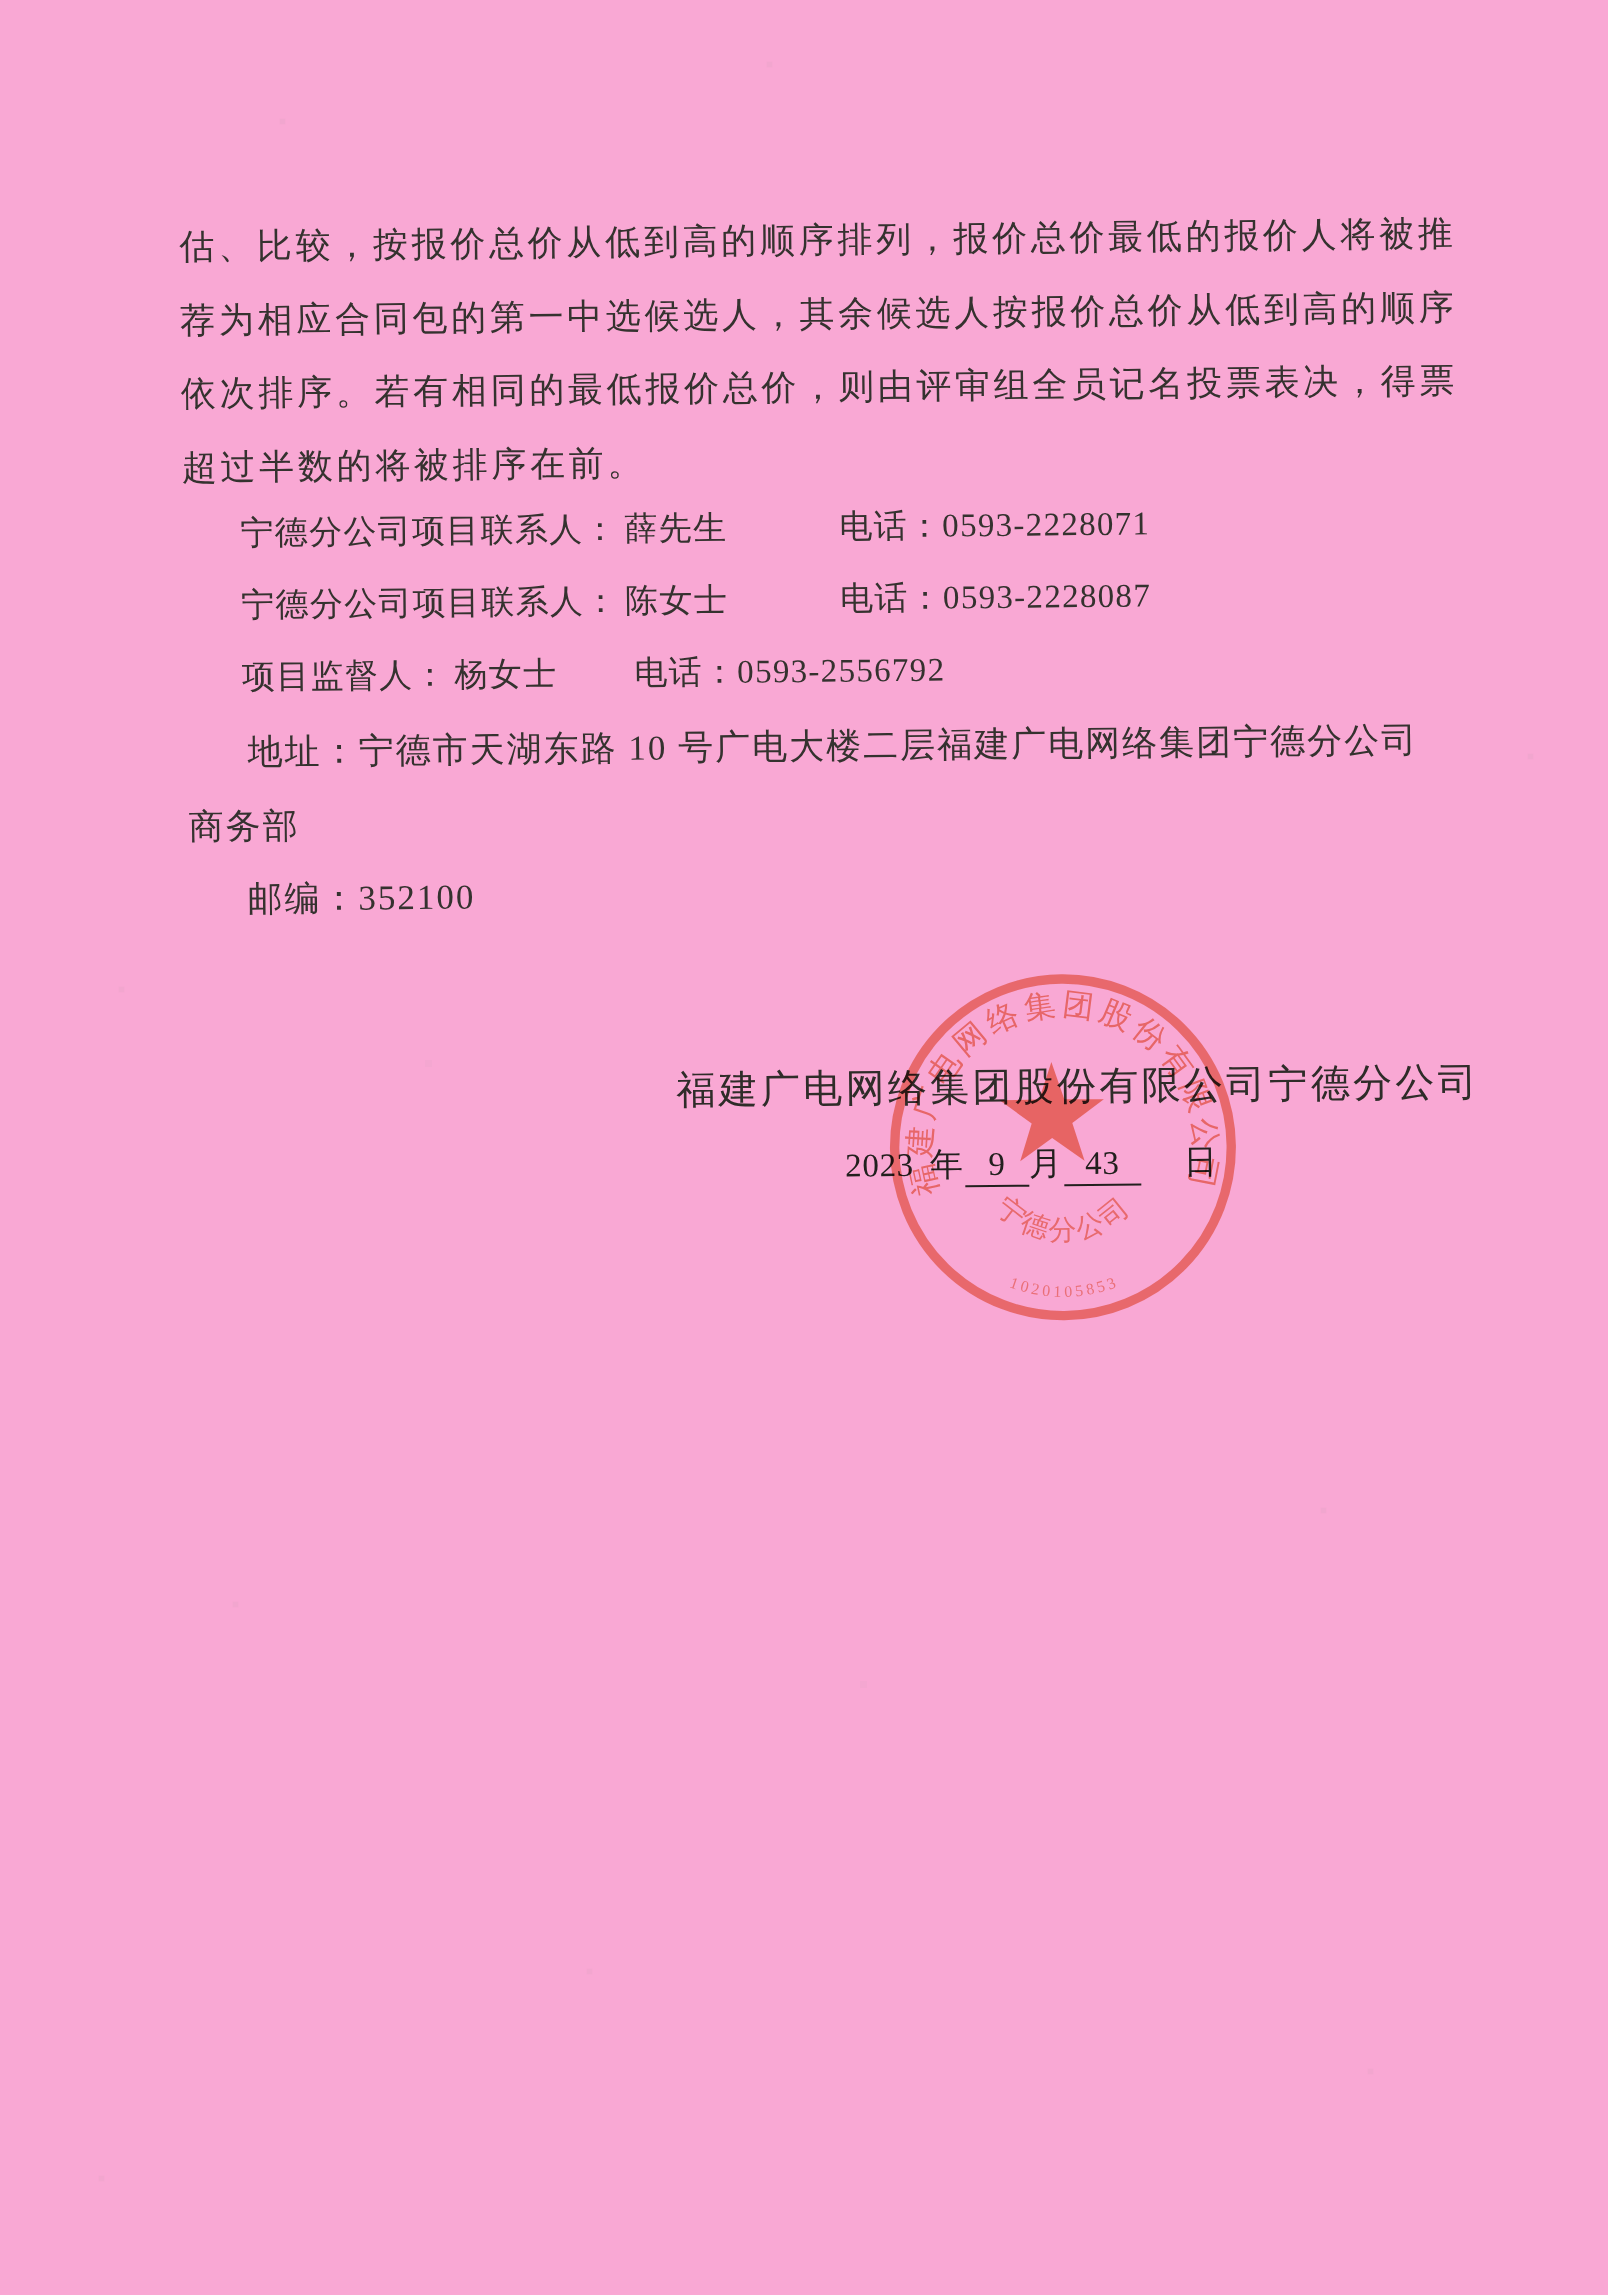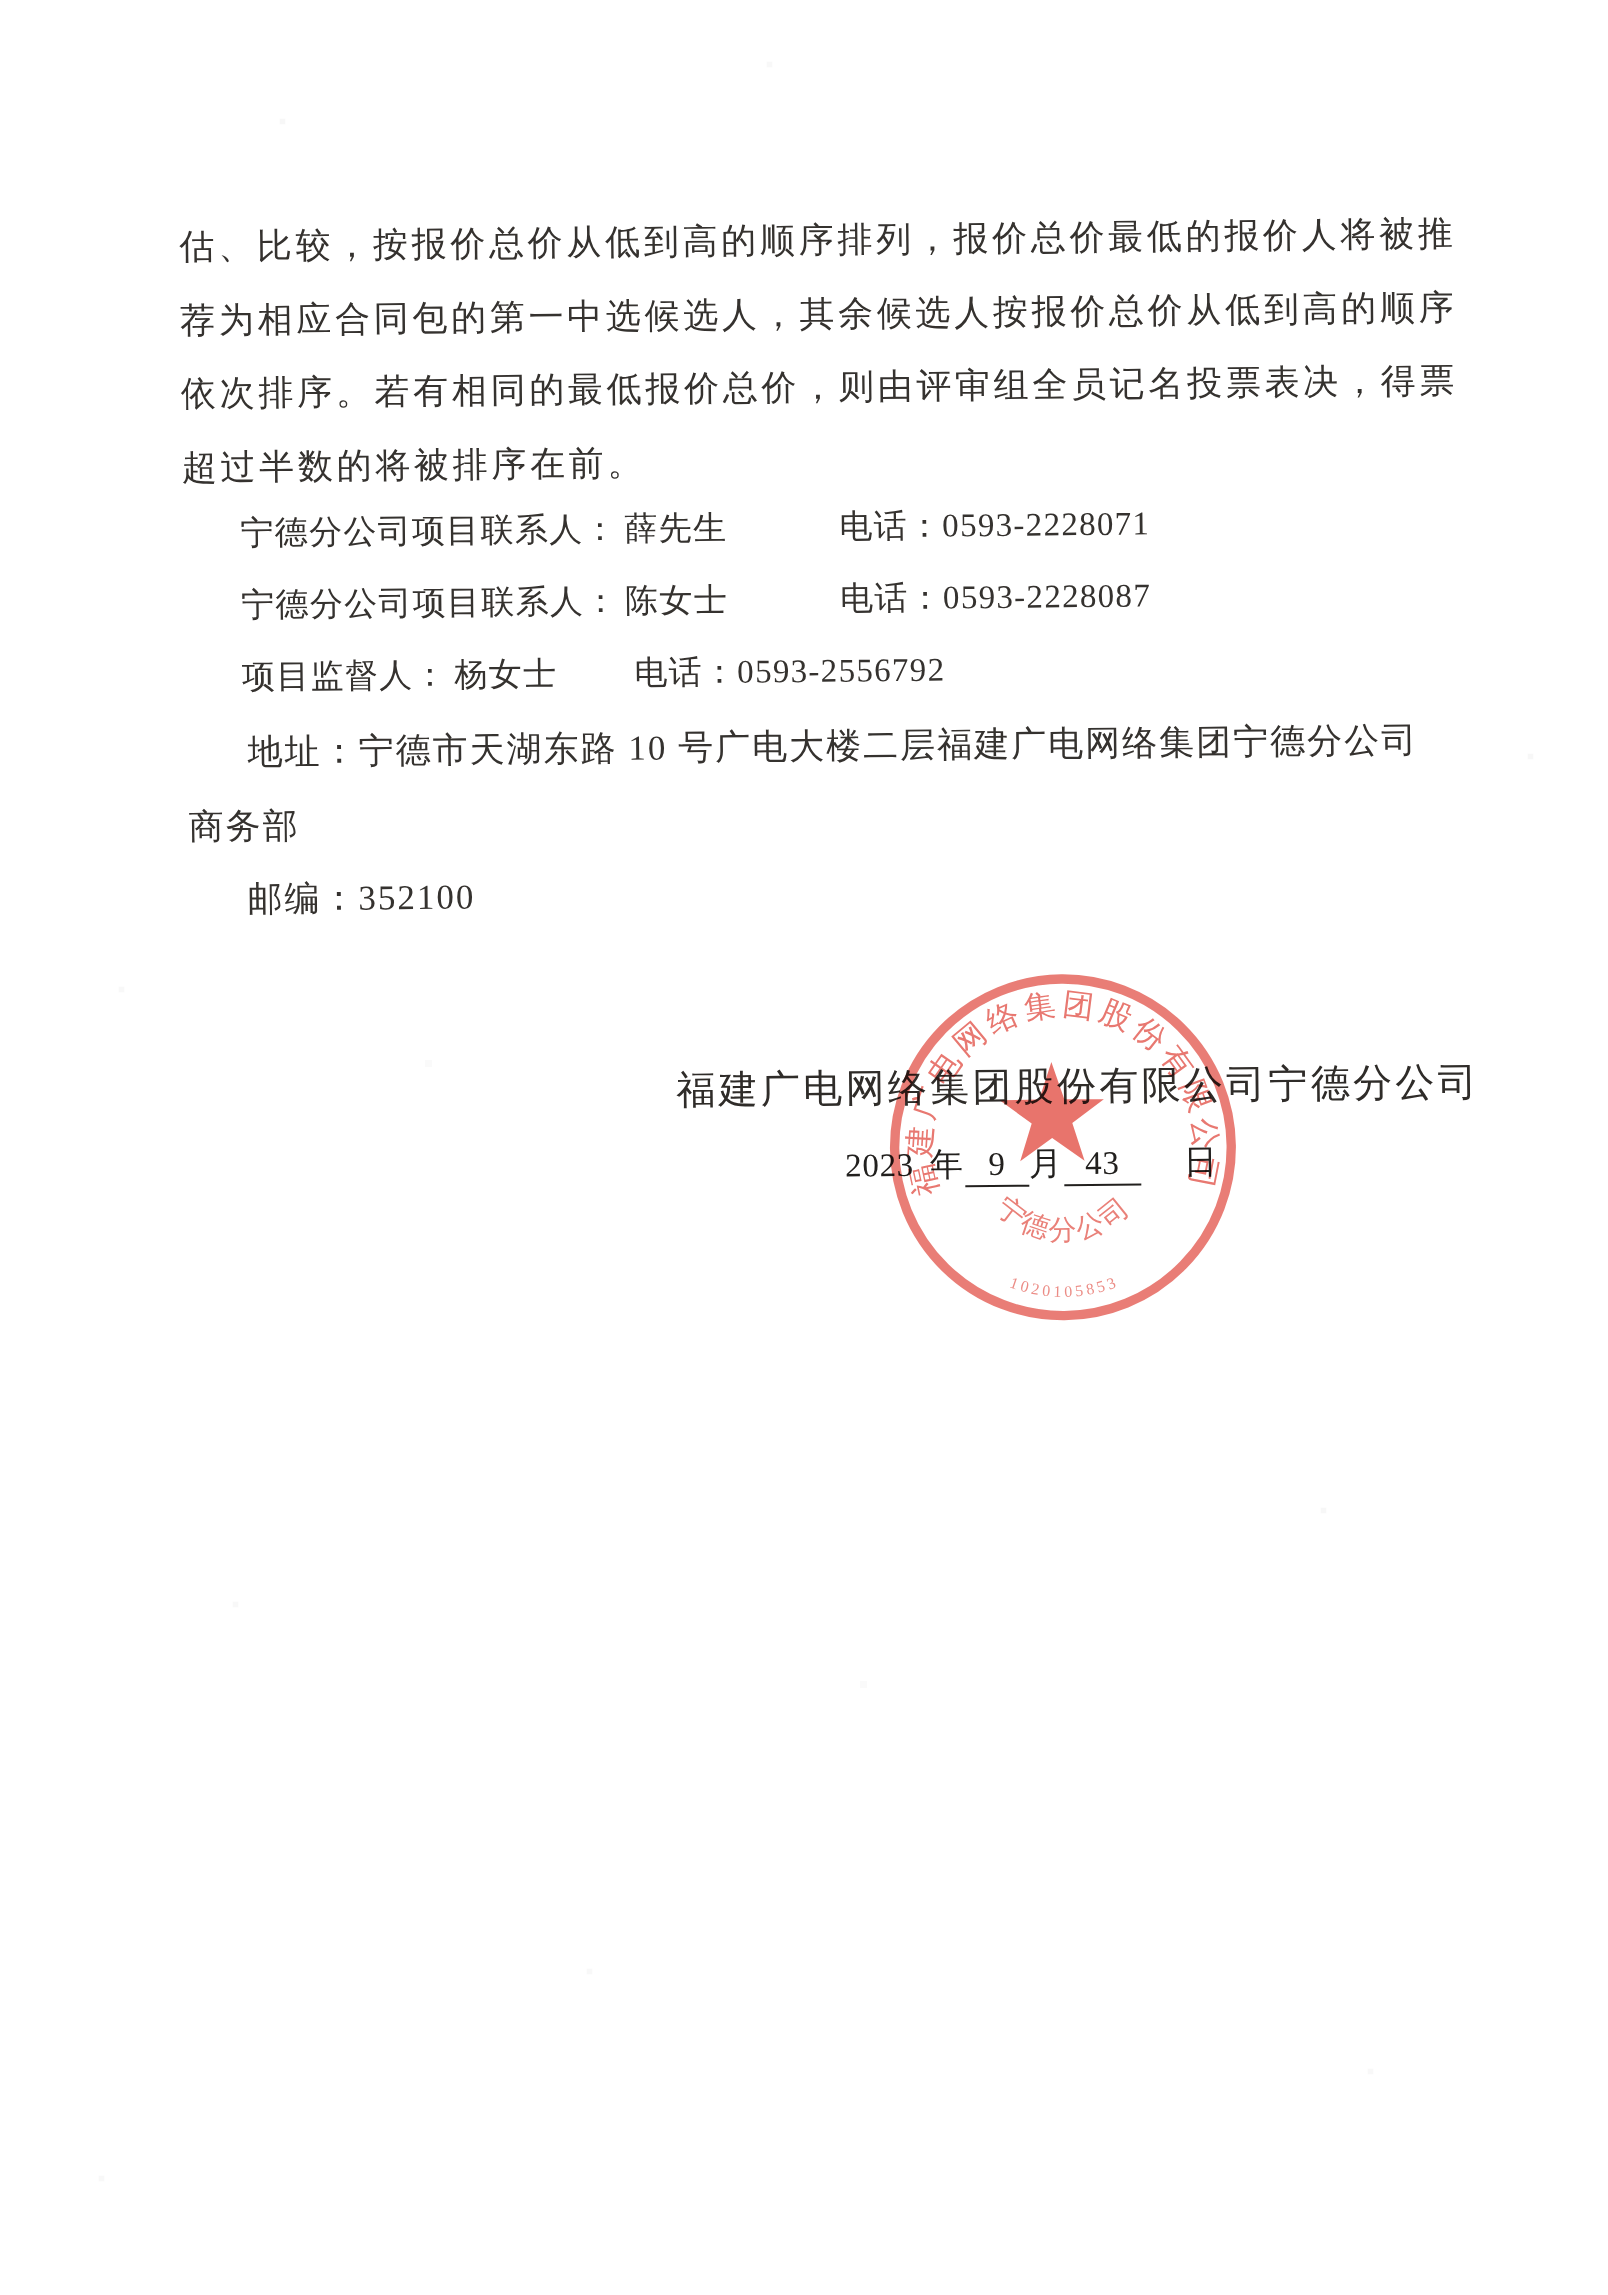--- a/index.html
+++ b/index.html
@@ -4,21 +4,21 @@
 <style>
   html, body {
     margin: 0;
     padding: 0;
     background: #e8e8e8;
   }
   .page {
     position: relative;
     width: 1609px;
     height: 2295px;
-    background: #ffffff;
+    background: #f9a8d4;
     overflow: hidden;
     font-family: "Liberation Serif", "DejaVu Serif", serif;
     color: #35322f;
   }
   .content {
     position: absolute;
     inset: 0;
     transform: rotate(-0.6deg);
     transform-origin: 50% 42%;
   }

